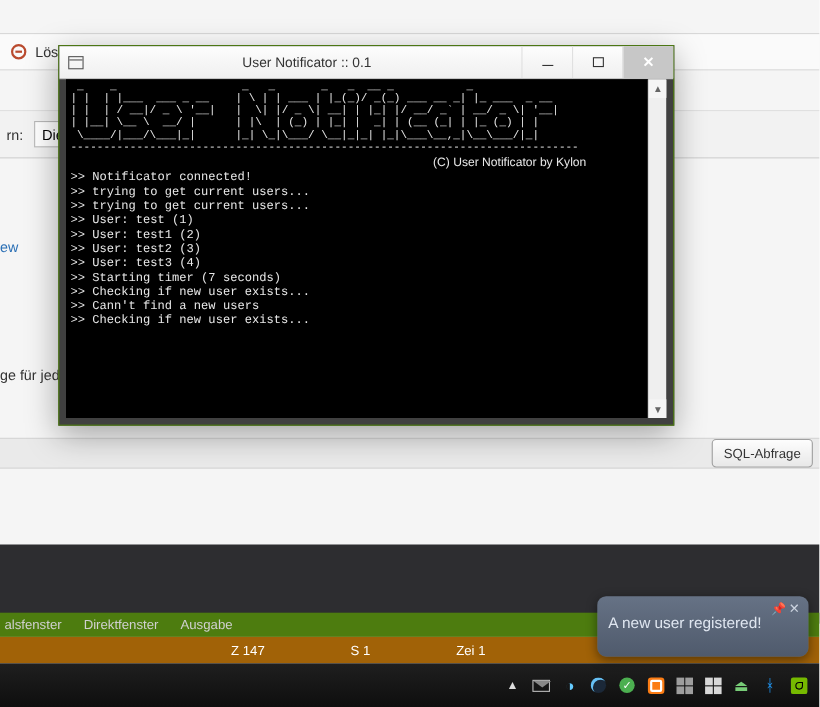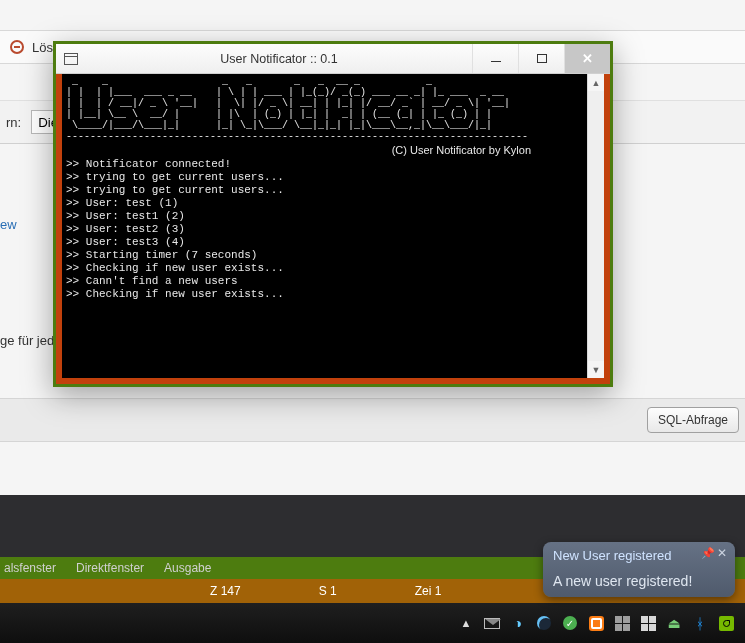--- a/index.html
+++ b/index.html
@@ -34,35 +34,35 @@
   }
   .bg-link {
     position: absolute; left: 0; top: 210px; height: 28px;
     color: #2a6fb5; display: flex; align-items: center;
   }
   .bg-text2 {
     position: absolute; left: 0; top: 330px; height: 20px; color: #333;
     display: flex; align-items: center;
   }
   .bg-lower-band {
-    position: absolute; left: 0; right: 0; top: 398px; height: 44px;
+    position: absolute; left: 0; right: 0; top: 398px; height: 28px;
     background: #eaeaea; border-top: 1px solid #d5d5d5; border-bottom: 1px solid #d5d5d5;
     display: flex; align-items: center; justify-content: flex-end; padding-right: 6px;
   }
   .btn-sql {
     height: 26px; border: 1px solid #a0a0a0; border-radius: 4px;
     background: linear-gradient(#fdfdfd,#e8e8e8); padding: 0 10px;
     font-size: 12px; color: #333;
   }
 
   
   .console-window {
     position: absolute; left: 53px; top: 41px; width: 560px; height: 346px;
-    background: #c2410c; box-shadow: 0 8px 28px rgba(0,0,0,.35);
-    border: 3px solid #4d7c0f;
+    background: #404040; box-shadow: 0 8px 28px rgba(0,0,0,.35);
+    border: 1px solid #4d7c0f;
   }
   .titlebar {
     height: 30px; background: linear-gradient(#fdfdfd,#efefef);
     display: flex; align-items: stretch; border-bottom: 1px solid #d0d0d0;
   }
   .title-icon {
     width: 30px; display: flex; align-items: center; justify-content: center;
   }
   .title-icon div {
     width: 14px; height: 12px; border: 1px solid #555; position: relative;
@@ -239,21 +239,20 @@
   <div class="tray-icon" style="color:#7c7;">⏏</div>
   <div class="tray-icon ico-bt">ᚼ</div>
   <div class="tray-icon">
       <div class="ico-nv"></div>
     </div>
 </div>
 
 <div class="toast">
   <div class="t-pin">📌</div>
   <div class="t-close">✕</div>
-  <div class="t-title">New User registered</div>
   <div class="t-body">A new user registered!</div>
 </div>
 
 <div class="console-window">
   <div class="titlebar">
     <div class="title-icon">
         <div></div>
       </div>
     <div class="title-text">User Notificator :: 0.1</div>
     <div class="win-btns">

